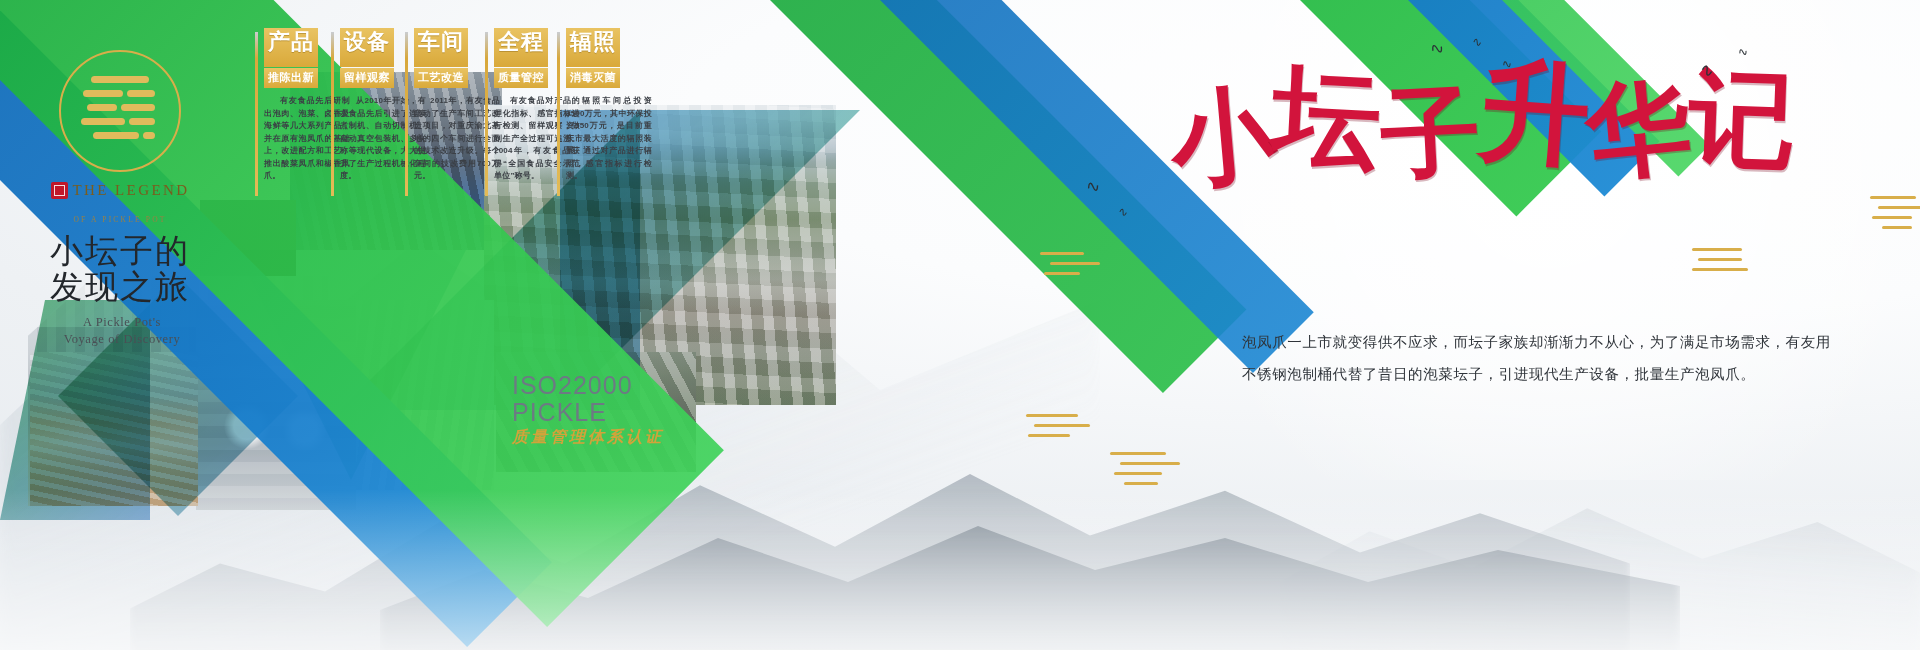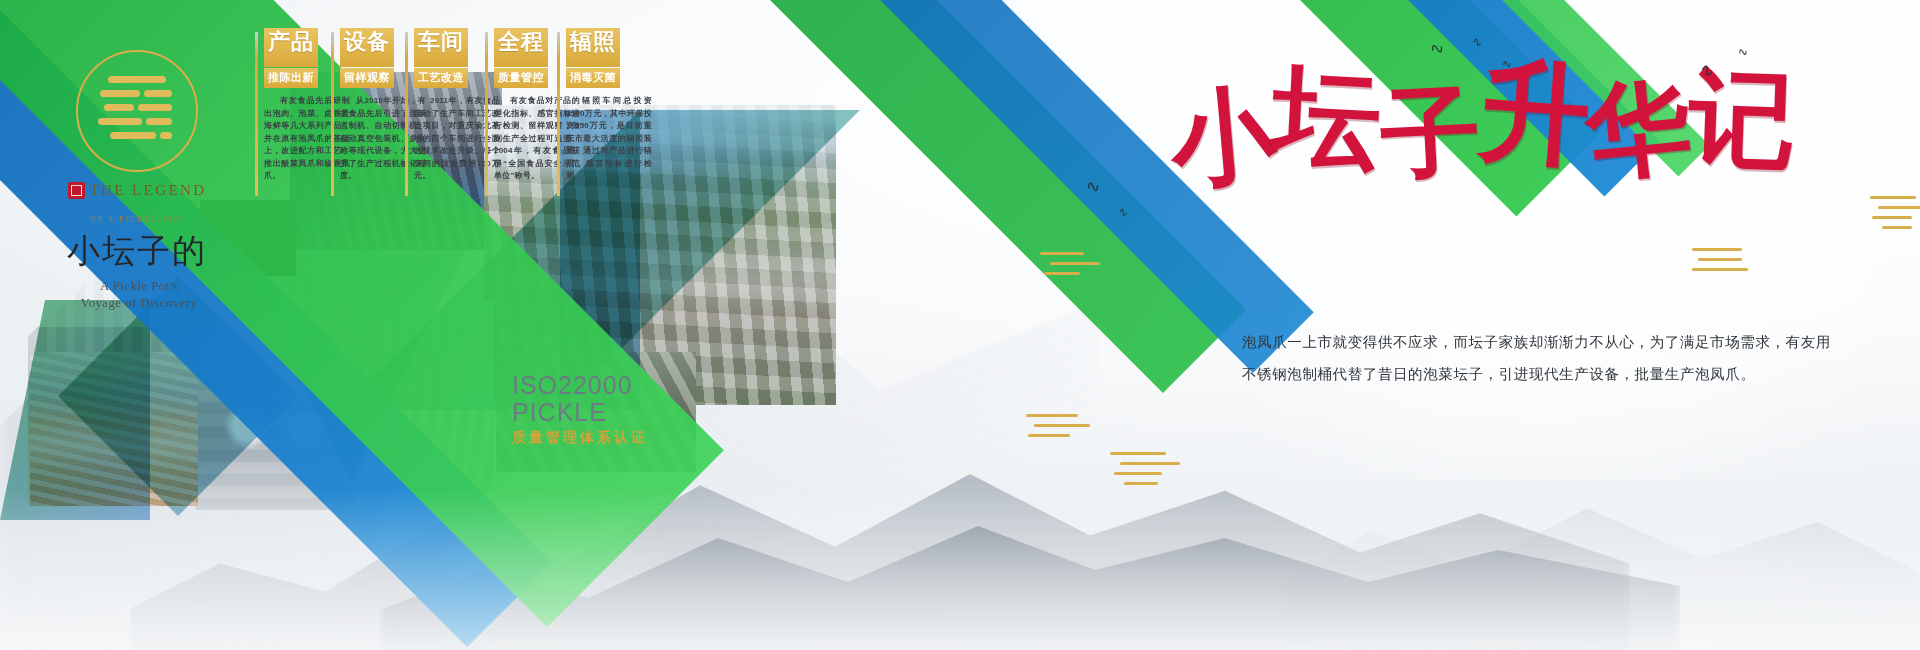--- a/index.html
+++ b/index.html
@@ -188,21 +188,21 @@
     margin-top:7px;font-size:8px;line-height:12.5px;color:#3b3f45;
     text-align:justify;text-indent:16px;letter-spacing:.2px;font-weight:700;
   }
 
   .col-1{left:264px;} .col-2{left:340px;} .col-3{left:414px;}
   .col-4{left:494px;} .col-5{left:566px;}
 
   
   .iso{position:absolute;left:512px;top:372px;}
   .iso .l1,.iso .l2{font-size:25px;line-height:27px;font-weight:400;color:#6d7a84;letter-spacing:1px;}
-  .iso .l3{margin-top:3px;font-size:14px;line-height:16px;font-weight:700;color:#d2a33a;letter-spacing:3px;}
+  .iso .l3{margin-top:3px;font-size:16px;line-height:16px;font-weight:700;color:#d2a33a;letter-spacing:3px;font-style:italic;}
 
   
   .calli{position:absolute;left:1170px;top:72px;width:660px;height:130px;}
   .calli span{
     display:inline-block;
     font-family:"Liberation Serif","DejaVu Serif",serif;
     font-size:104px;line-height:104px;font-weight:700;
     color:#d2143c;
     text-shadow:1px 2px 0 rgba(120,0,25,.28);
   }
@@ -211,21 +211,21 @@
   .calli .c3{transform:rotate(-3deg) translateY(10px) scale(.96);}
   .calli .c4{transform:rotate(4deg) translateY(-10px) scale(1.06);}
   .calli .c5{transform:rotate(-6deg) translateY(6px);}
   .calli .c6{transform:rotate(2deg) translateY(-4px) scale(1.02);}
 
   
   .para{position:absolute;left:1242px;top:326px;width:596px;
     font-size:14.5px;line-height:32px;color:#2f343a;letter-spacing:.6px;}
 
   
-  .logo{position:absolute;left:52px;top:50px;width:170px;text-align:center;}
+  .logo{position:absolute;left:35px;top:50px;width:170px;text-align:center;}
   .logo-circle{
     width:118px;height:118px;margin:0 auto;border-radius:50%;
     border:2px solid #d8ae4a;position:relative;
   }
   .logo-circle i{position:absolute;display:block;height:7px;border-radius:4px;
     background:#e0bb5c;}
   .lc1{left:30px;top:24px;width:58px;}
   .lc2{left:22px;top:38px;width:40px;}
   .lc3{left:66px;top:38px;width:28px;}
   .lc4{left:26px;top:52px;width:30px;}
@@ -319,20 +319,21 @@
         <i class="lc6"></i>
       <i class="lc7"></i>
         <i class="lc8"></i>
         <i class="lc9"></i>
     </div>
     <div class="legend-row">
       <span class="seal"></span><span class="legend-en">THE LEGEND</span>
     </div>
     <div class="legend-sub">OF A PICKLE POT</div>
     <div class="cn-title">小坛子的</div>
+    <div class="cn-title" style="margin-top:0">发现之旅</div>
     <div class="en-sub">A Pickle Pot's</div>
     <div class="en-sub" style="margin-top:0">Voyage of Discovery</div>
   </div>
 
   <div class="col col-1">
     <div class="rule"></div>
     <div class="badge">
       <div><span class="line1">产品</span></div>
       <div><span class="line2">推陈出新</span></div>
     </div>

